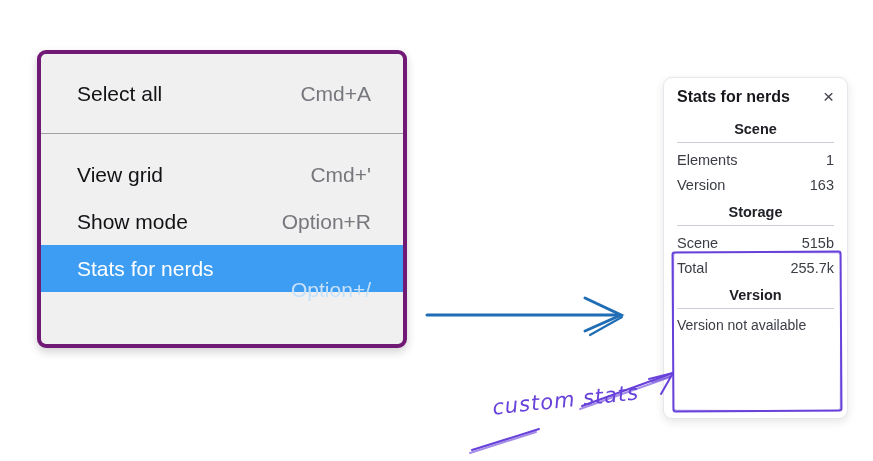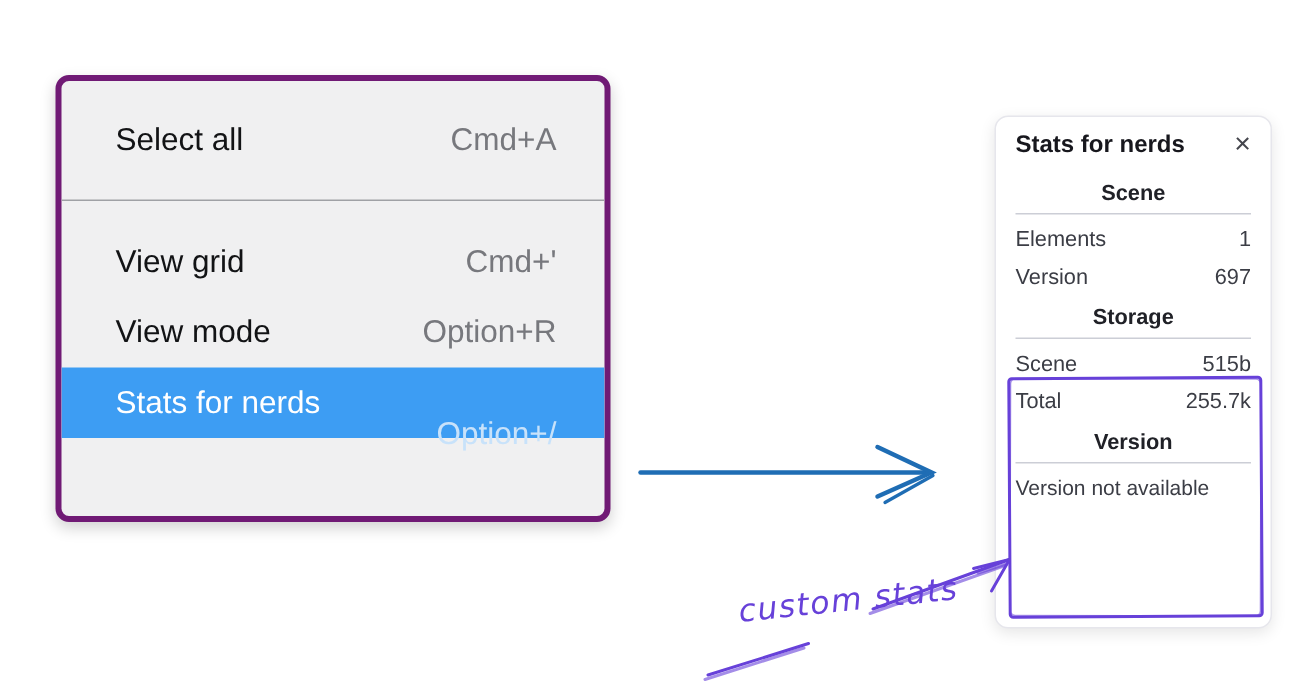--- a/index.html
+++ b/index.html
@@ -80,21 +80,21 @@
         <span class="mi-shortcut">Cmd+A</span>
       </div>
     </div>
     <div class="menu-divider"></div>
     <div class="menu-section-bottom">
       <div class="menu-item">
         <span class="mi-label">View grid</span>
         <span class="mi-shortcut">Cmd+'</span>
       </div>
       <div class="menu-item">
-        <span class="mi-label">View mode</span>
+        <span class="mi-label">Show mode</span>
         <span class="mi-shortcut">Option+R</span>
       </div>
       <div class="menu-item selected">
         <span class="mi-label">Stats for nerds</span>
         <span class="mi-shortcut">Option+/</span>
       </div>
     </div>
   </div>
 
   <svg class="blue-arrow" width="204" height="44" viewBox="0 0 204 44">
@@ -113,21 +113,21 @@
 
     <div class="panel-section">
       <div class="sec-heading">Scene</div>
       <hr class="sec-rule">
       <div class="stat-row">
         <span class="stat-label">Elements</span>
         <span class="stat-value">1</span>
       </div>
       <div class="stat-row">
         <span class="stat-label">Version</span>
-        <span class="stat-value">697</span>
+        <span class="stat-value">163</span>
       </div>
     </div>
 
     <div class="panel-section">
       <div class="sec-heading">Storage</div>
       <hr class="sec-rule">
       <div class="stat-row">
         <span class="stat-label">Scene</span>
         <span class="stat-value">515b</span>
       </div>

